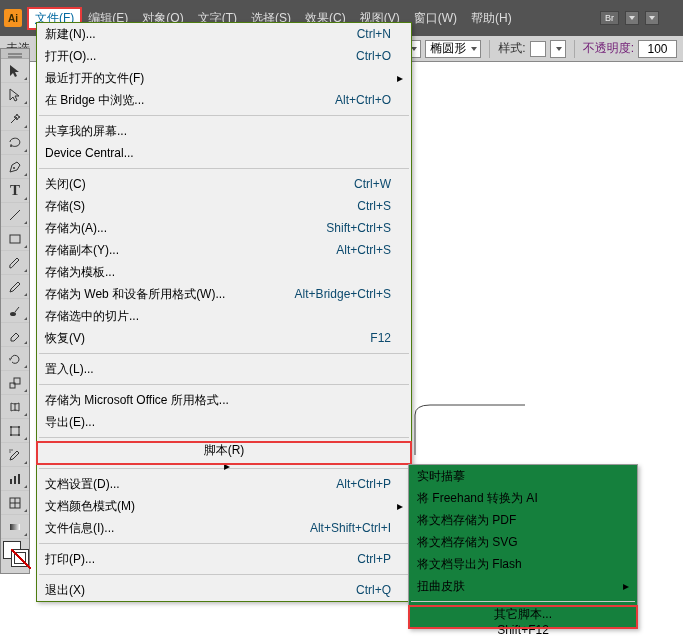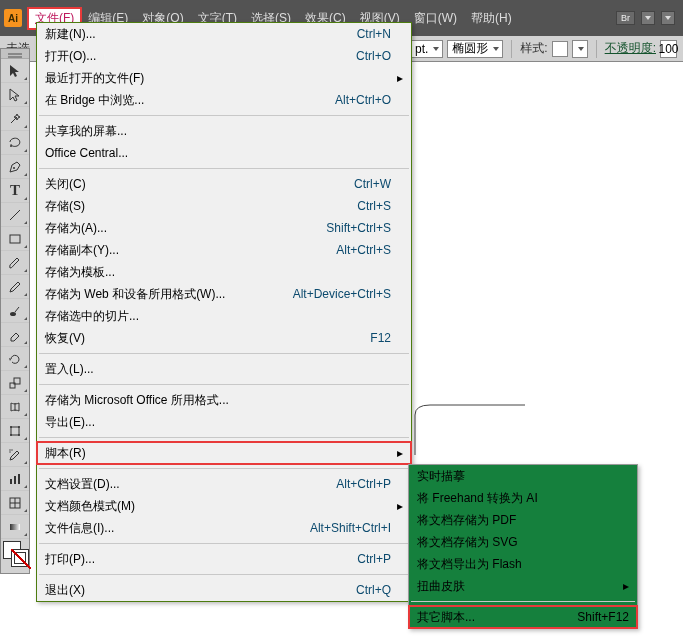--- a/index.html
+++ b/index.html
@@ -2,54 +2,54 @@
 <html><head>
 <meta charset="utf-8">
 <style>
   * { box-sizing: border-box; margin: 0; padding: 0; }
   body { font-family: "Microsoft YaHei", sans-serif; font-size: 12px; background: #fff; width: 683px; height: 638px; overflow: hidden; position: relative; }
   
   .topbar { background: #535353; height: 36px; display: flex; align-items: center; padding-left: 4px; }
   .app-icon { width: 18px; height: 18px; background: #f7931e; border-radius: 2px; display: flex; align-items: center; justify-content: center; color: #3a2a00; font-weight: bold; font-size: 10px; margin-right: 6px; }
   .menubar { display: flex; align-items: center; color: #ddd; }
   .menu-item { padding: 2px 7px; cursor: default; }
-  .menu-item.hl { background: #fff; color: #be185d; outline: 2px solid #e83a3a; outline-offset: -1px; text-decoration: underline; }
-  .top-right { margin-left: auto; display: flex; gap: 6px; padding-right: 8px; align-items: center; }
+  .menu-item.hl { background: #fff; color: #0369a1; outline: 2px solid #e83a3a; outline-offset: -1px; text-decoration: underline; }
+  .top-right { margin-left: auto; display: flex; gap: 6px; padding-right: 24px; align-items: center; }
   .top-chip { background: #6a6a6a; color: #eee; font-size: 9px; padding: 1px 4px; border: 1px solid #444; }
   .top-dd { width: 14px; height: 14px; background: #777; border: 1px solid #444; position: relative; }
   .top-dd::after { content:""; position:absolute; top:4px; left:3px; border-left:3px solid transparent; border-right:3px solid transparent; border-top:4px solid #ddd; }
 
   .optbar { height: 26px; background: #d2d2d2; border-bottom: 1px solid #888; display: flex; align-items: center; padding: 0 6px; gap: 4px; }
   .optbar .lbl { color: #333; }
   .sep { width:1px; height:18px; background:#aaa; margin:0 4px; }
   .dd { background:#fff; border:1px solid #888; height:18px; display:flex; align-items:center; padding:0 14px 0 4px; position:relative; }
   .dd::after { content:""; position:absolute; right:3px; top:6px; border-left:3px solid transparent; border-right:3px solid transparent; border-top:4px solid #555; }
-  .numbox { background:#fff; border:1px solid #888; width:17px; height:18px; display:flex; align-items:center; justify-content:center; }
-  .opacity-lbl { color:#14532d; text-decoration:underline; }
+  .numbox { background:#fff; border:1px solid #888; width:39px; height:18px; display:flex; align-items:center; justify-content:center; }
+  .opacity-lbl { color:#701a75; }
   .sw { width:16px; height:16px; background:#fff; border:1px solid #888; }
 
   .toolbox { position:absolute; left:0; top:48px; width:30px; background:#d2d2d2; border:1px solid #888; }
   .tool-head { height:10px; background:#c2c2c2; border-bottom:1px solid #aaa; display:flex;align-items:center;justify-content:center; }
   .tool-head::before { content:""; width:14px; height:2px; background:#888; box-shadow:0 3px 0 #888; }
   .tool { width:28px; height:24px; display:flex; align-items:center; justify-content:center; color:#333; position:relative; border-bottom:1px solid #c8c8c8; }
   .tool .tri { position:absolute; right:2px; bottom:2px; width:0;height:0;border-left:3px solid transparent; border-bottom:3px solid #555; }
   .tool svg { width:16px; height:16px; }
   .color-swatches { padding:4px 2px; position:relative; height:34px; }
   .cs1 { position:absolute; top:2px; left:2px; width:18px; height:18px; background:#fff; border:1px solid #333; }
   .cs2 { position:absolute; top:10px; left:10px; width:18px; height:18px; background:#fff; border:1px solid #333; }
   .cs2::before{content:"";position:absolute;top:2px;left:2px;right:2px;bottom:2px;border:1px solid #333;}
   .cs2::after{content:"";position:absolute;top:-1px;left:-1px;width:20px;height:20px;background:linear-gradient(to top right,transparent 47%,#c00 47%,#c00 53%,transparent 53%);}
 
   .dropdown { position:absolute; left:36px; top:22px; width:376px; background:#f0f0f0; border:1px solid #4d7c0f; box-shadow:2px 2px 4px rgba(0,0,0,.25); }
   .dropdown .row { height:22px; display:flex; align-items:center; padding:0 8px; }
   .dropdown .row .label { flex:1; }
   .dropdown .row .sc { color:#0c4a6e; }
   .dropdown .row .arrow { width:6px; text-align:right; margin-left:6px; }
   .dropdown .div { height:1px; background:#c8c8c8; margin:4px 2px; }
-  .row.hl2 { outline: 2px solid #e83a3a; outline-offset:-1px; }
+  .row.hl2 { outline: 2px solid #e83a3a; outline-offset:-1px;flex-direction:column; }
 
   .submenu { position:absolute; left:408px; top:464px; width:230px; background:#15803d; border:1px solid #999; box-shadow:2px 2px 4px rgba(0,0,0,.25); }
   .submenu .row { height:22px; display:flex; align-items:center; padding:0 8px; }
   .submenu .row .label { flex:1; }
   .submenu .row.hl2 { outline: 2px solid #e83a3a; outline-offset:-1px; }
   .submenu .div { height:1px; background:#c8c8c8; margin:4px 2px; }
 
   .canvas-curve { position:absolute; left:410px; top:400px; }
 </style>
 </head>
@@ -266,21 +266,21 @@
       <span class="sc">Alt+Ctrl+O</span>
       <span class="arrow"></span>
     </div>
     <div class="div"></div>
     <div class="row">
       <span class="label">共享我的屏幕...</span>
       <span class="sc"></span>
       <span class="arrow"></span>
     </div>
     <div class="row">
-      <span class="label">Office Central...</span>
+      <span class="label">Device Central...</span>
       <span class="sc"></span>
       <span class="arrow"></span>
     </div>
     <div class="div"></div>
     <div class="row">
       <span class="label">关闭(C)</span>
       <span class="sc">Ctrl+W</span>
       <span class="arrow"></span>
     </div>
     <div class="row">
@@ -298,21 +298,21 @@
       <span class="sc">Alt+Ctrl+S</span>
       <span class="arrow"></span>
     </div>
     <div class="row">
       <span class="label">存储为模板...</span>
       <span class="sc"></span>
       <span class="arrow"></span>
     </div>
     <div class="row">
       <span class="label">存储为 Web 和设备所用格式(W)...</span>
-      <span class="sc">Alt+Device+Ctrl+S</span>
+      <span class="sc">Alt+Bridge+Ctrl+S</span>
       <span class="arrow"></span>
     </div>
     <div class="row">
       <span class="label">存储选中的切片...</span>
       <span class="sc"></span>
       <span class="arrow"></span>
     </div>
     <div class="row">
       <span class="label">恢复(V)</span>
       <span class="sc">F12</span>

